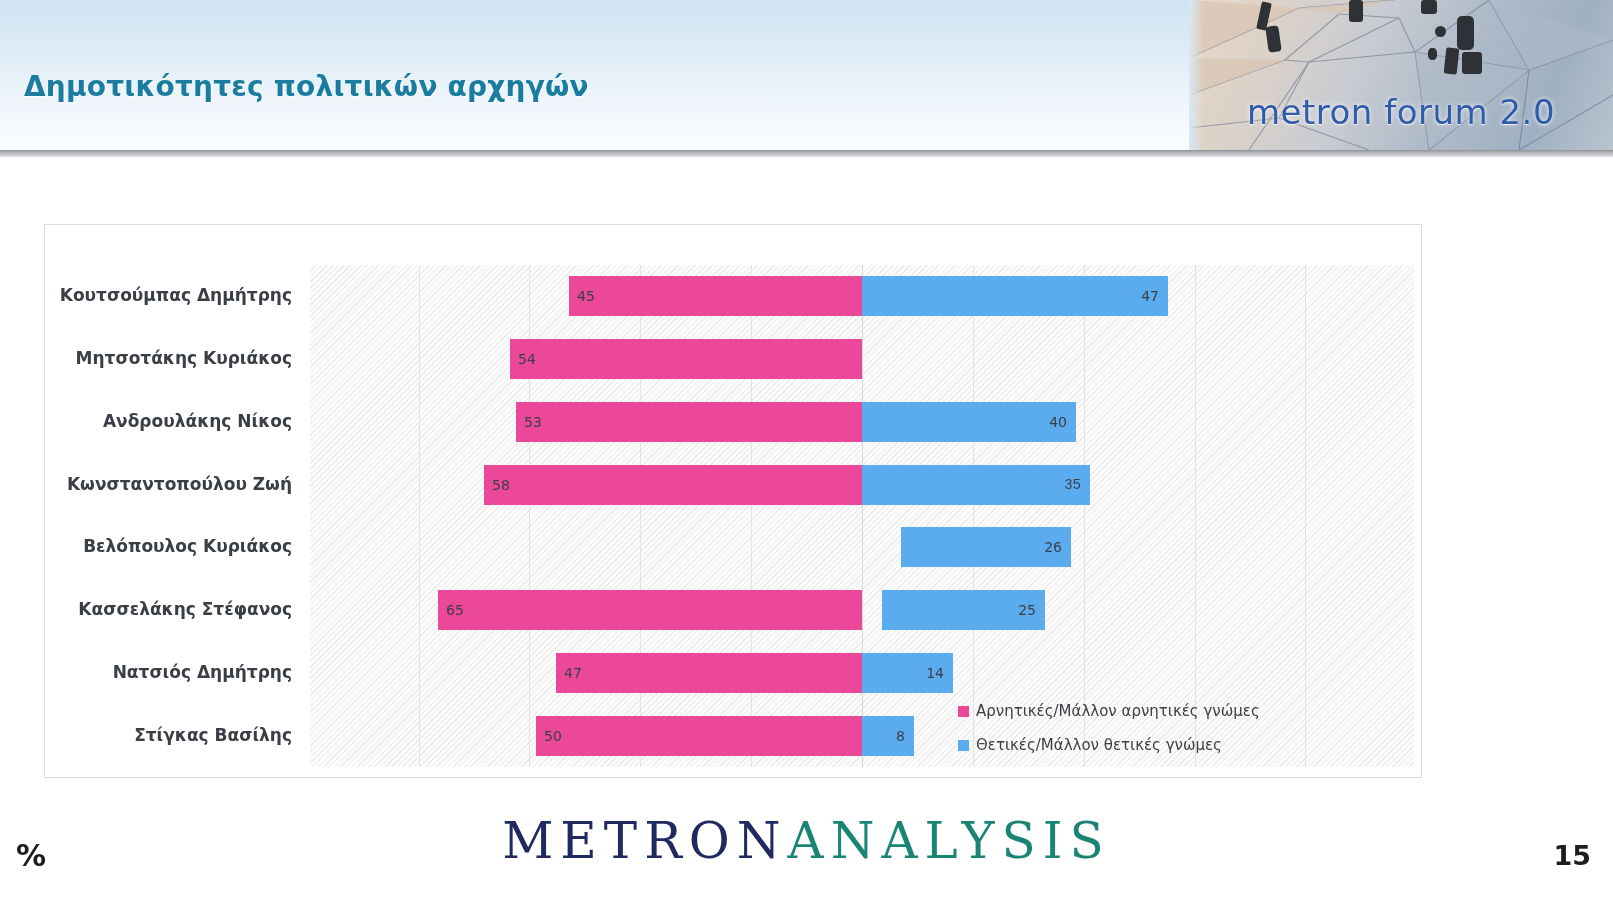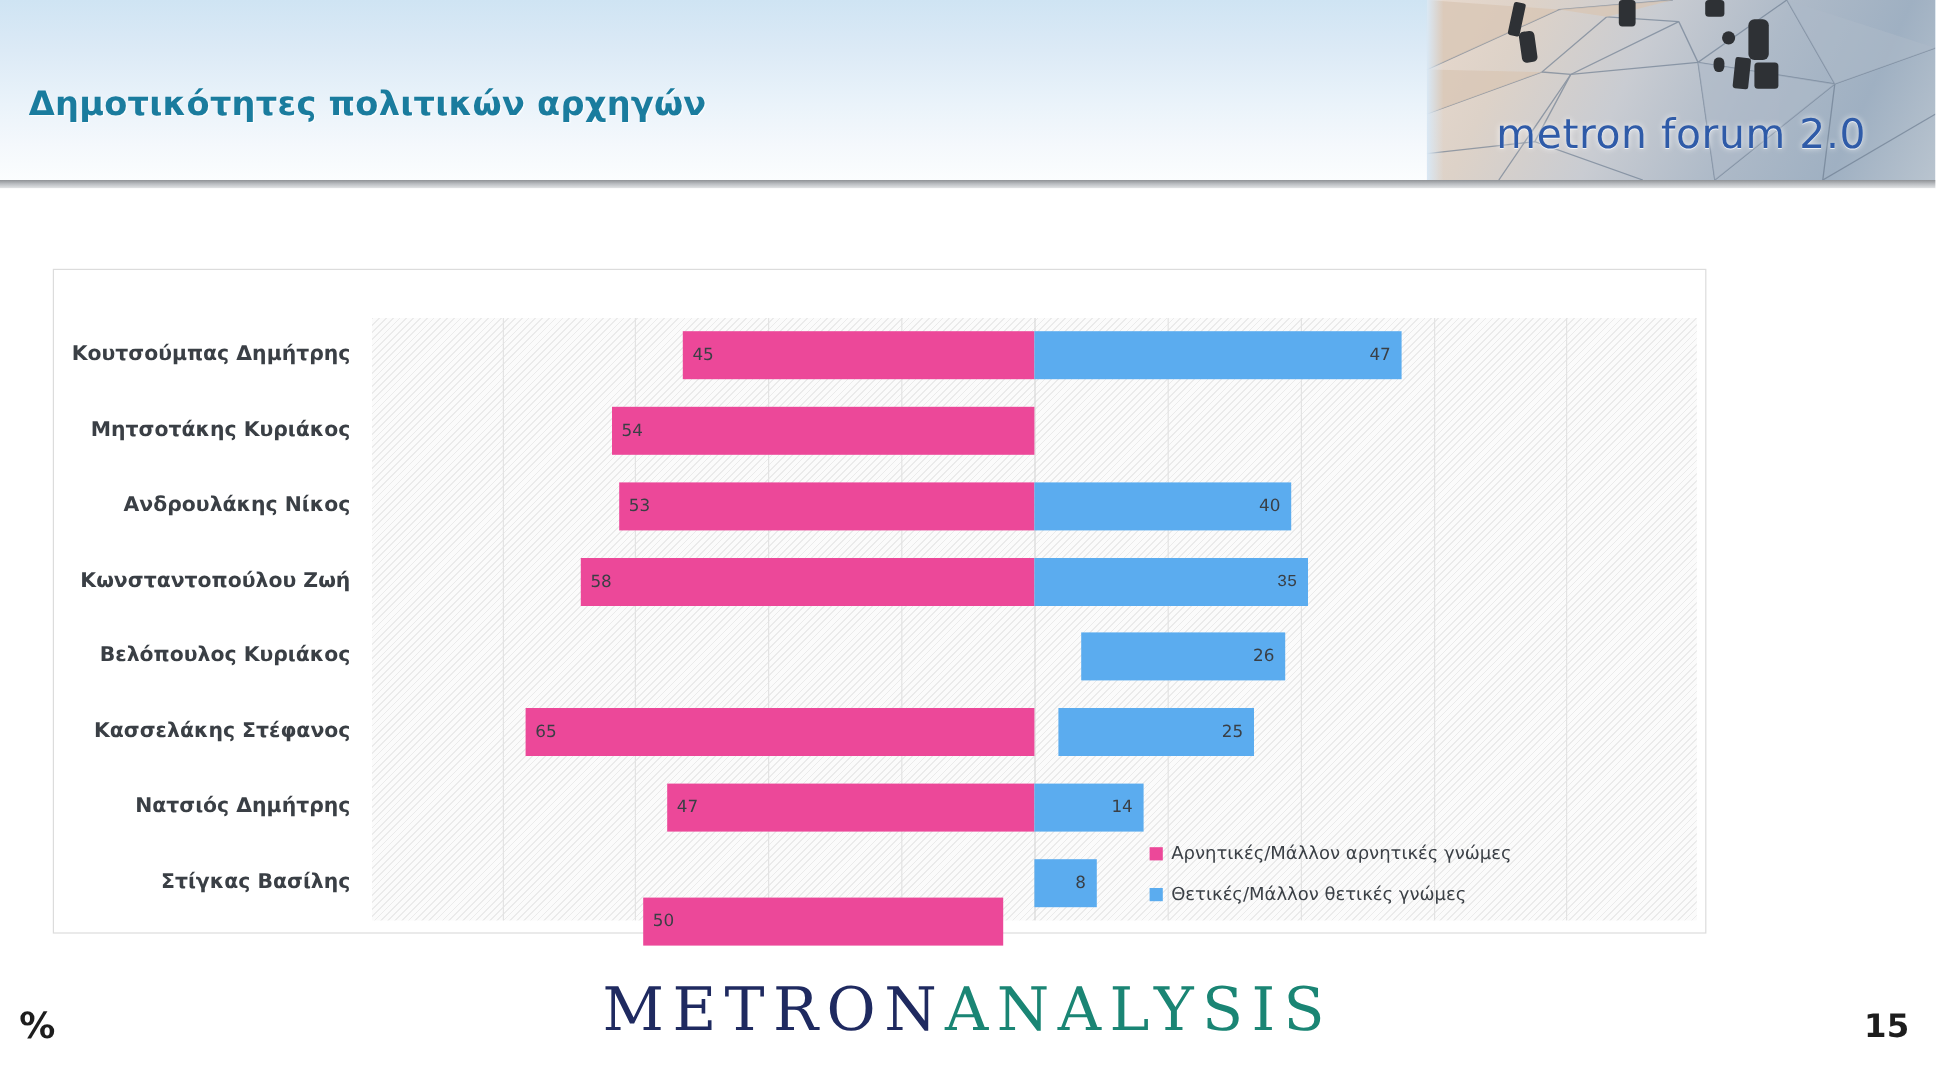--- a/index.html
+++ b/index.html
@@ -243,21 +243,21 @@
       </div>
       <div class="bar-row" style="top: 388px;">
         <div class="bar bar-neg" style="left: 246px; width: 306px; background: rgb(236, 72, 153);">
           <span class="bar-val val-neg">47</span>
         </div>
         <div class="bar bar-pos" style="left: 552px; width: 91px; background: rgb(91, 172, 239);">
           <span class="bar-val val-pos">14</span>
         </div>
       </div>
       <div class="bar-row" style="top: 451px;">
-        <div class="bar bar-neg" style="left: 226px; width: 300px; background: rgb(236, 72, 153); margin-top: 32px;">
+        <div class="bar bar-neg" style="left: 226px; width: 326px; background: rgb(236, 72, 153);">
           <span class="bar-val val-neg">50</span>
         </div>
         <div class="bar bar-pos" style="left: 552px; width: 52px; background: rgb(91, 172, 239);">
           <span class="bar-val val-pos">8</span>
         </div>
       </div>
     </div>
 </div>
 
 <div id="cat-col">

